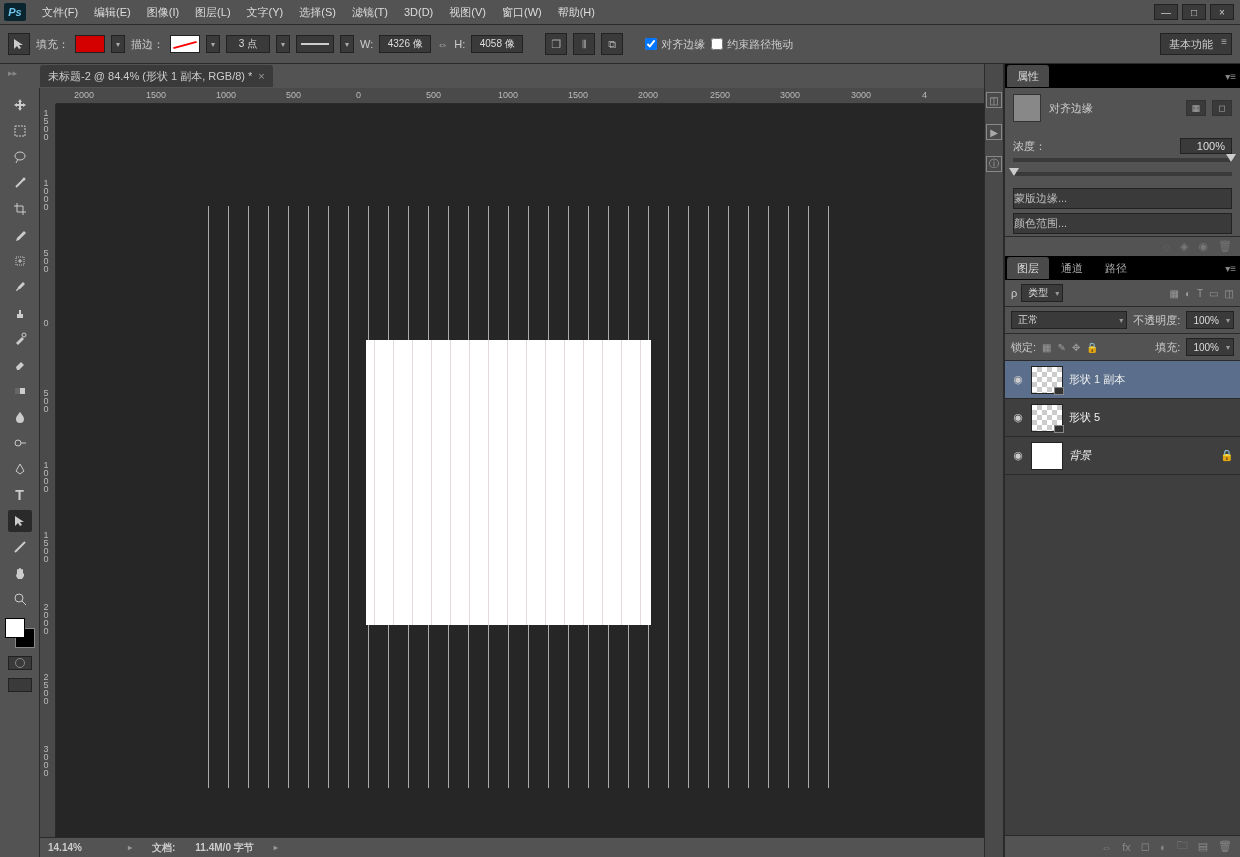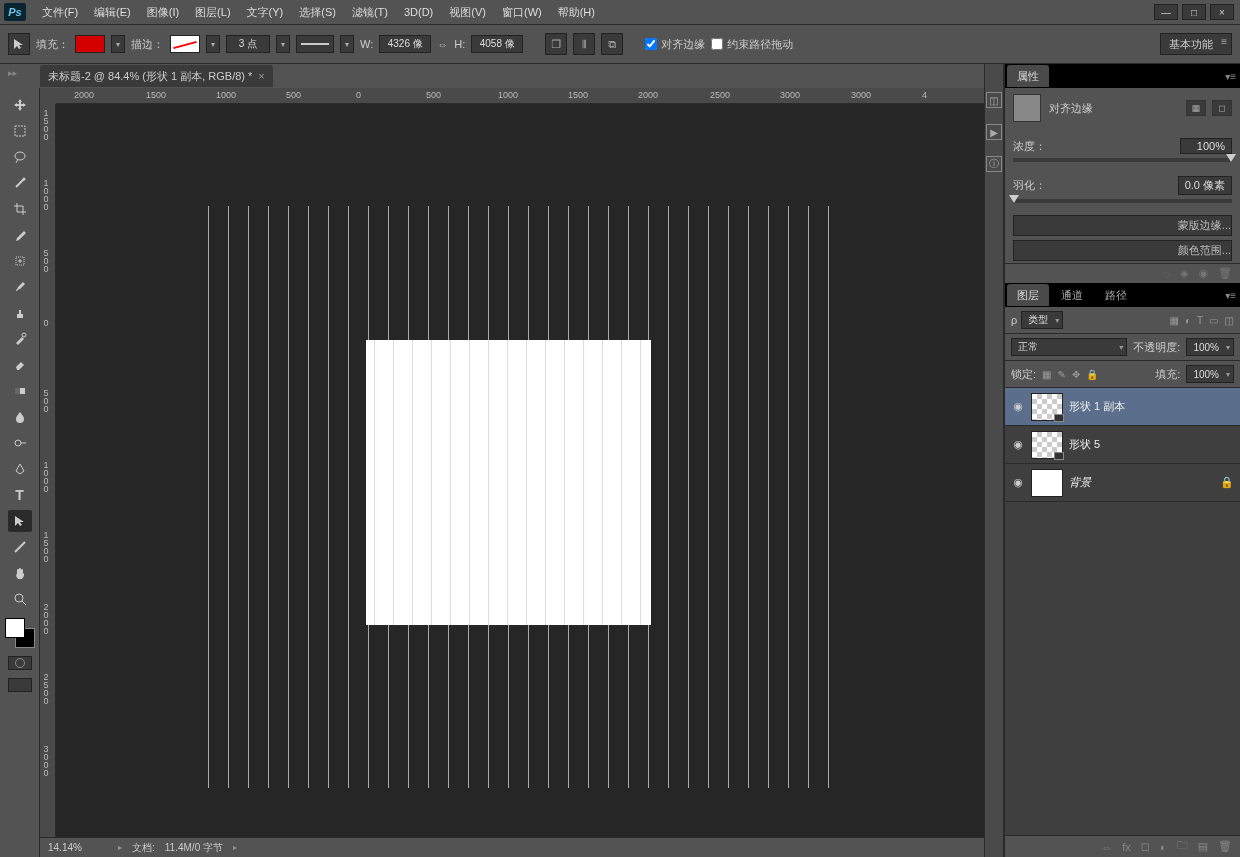--- a/index.html
+++ b/index.html
@@ -52,21 +52,21 @@
 .ruler-v { position:absolute; top:16px; left:0; width:16px; bottom:0; background:#4a4a4a; border-right:1px solid #2a2a2a; }
 .ruler-corner { position:absolute; top:0; left:0; width:16px; height:16px; background:#4a4a4a; }
 .ruler-h .lbl { position:absolute; top:2px; font-size:9px; color:#bbb; }
 .ruler-v .lbl { position:absolute; left:1px; font-size:9px; color:#bbb; writing-mode:vertical-rl; text-orientation:upright; letter-spacing:-2px; line-height:1; }
 .canvas-viewport { position:absolute; top:16px; left:16px; right:0; bottom:0; background:#262626; }
 .stripe-pattern { position:absolute; left:152px; top:102px; width:630px; height:582px; }
 .stripe { position:absolute; top:0; bottom:0; width:1px; background:#aaa;}
 .white-square { position:absolute; left:310px; top:236px; width:285px; height:285px; background:#fff; }
 .overlay-stripe { position:absolute; top:0; bottom:0; width:1px; background:rgba(180,150,150,0.35);}
 
-.status-bar { position:absolute; left:40px; right:256px; bottom:0; height:20px; background:#535353; border-top:1px solid #2a2a2a; display:flex; align-items:center; gap:10px; padding:0 8px; font-size:10px; color:#ccc;}
+.status-bar { position:absolute; left:40px; right:256px; bottom:0; height:20px; background:#535353; border-top:1px solid #2a2a2a; display:flex; align-items:center; gap:20px; padding:0 8px; font-size:10px; color:#ccc;font-weight:bold;}
 .status-bar .zoom { width:60px; }
 .status-bar .dd { font-size:8px; color:#999; }
 
 
 .right-gap { position:absolute; top:64px; right:236px; width:20px; bottom:0; background:#4a4a4a; border-left:1px solid #2a2a2a; border-right:1px solid #2a2a2a; display:flex; flex-direction:column; align-items:center; padding-top:28px; gap:16px;}
 .right-gap .ic { width:16px; height:16px; border:1px solid #888; color:#aaa; font-size:10px; display:flex; align-items:center; justify-content:center;}
 .panel-col { position:absolute; top:64px; right:0; width:236px; bottom:0; background:#535353; border-left:1px solid #2a2a2a; display:flex; flex-direction:column; }
 .panel-header-row { height:24px; background:#000000; display:flex; align-items:center; position:relative; }
 .panel-header-row .tab { padding:0 10px; height:22px; display:flex; align-items:center; font-size:11px; color:#ddd; background:#4a4a4a; border-top-left-radius:3px; border-top-right-radius:3px; margin-left:2px; cursor:pointer; }
 .panel-header-row .tab.inactive { background:transparent; color:#aaa; }
@@ -79,21 +79,21 @@
 .mask-shape-row .btn { width:20px; height:16px; border:1px solid #333; background:#3a3a3a; color:#aaa; font-size:9px; display:flex; align-items:center; justify-content:center;}
 .prop-row { display:flex; align-items:center; padding:4px 8px; gap:6px;}
 .prop-row .lbl { flex:0 0 auto; color:#ccc;}
 .prop-row .val { margin-left:auto; background:#3a3a3a; border:1px solid #222; padding:1px 6px; color:#ddd; min-width:52px; text-align:right;}
 .slider { height:4px; background:#3a3a3a; margin:0 8px 10px 8px; position:relative;}
 .slider .thumb { position:absolute; top:-4px; width:0; height:0; border-left:5px solid transparent; border-right:5px solid transparent; border-top:8px solid #ccc;}
 .slider .thumb.left { left:-4px;}
 .slider .thumb.right { right:-4px;}
 .adj-row { display:flex; align-items:center; padding:3px 8px;}
 .adj-row .lbl { color:#999;}
-.adj-btn { background:#3a3a3a; border:1px solid #222; color:#bbb; padding:2px 0; margin:2px 8px; text-align:right; cursor:pointer;}
+.adj-btn { background:#3a3a3a; border:1px solid #222; color:#bbb; padding:2px 0; margin:2px 8px; text-align:left; cursor:pointer;}
 .panel-foot { height:20px; border-top:1px solid #2a2a2a; display:flex; justify-content:flex-end; align-items:center; gap:10px; padding:0 8px; color:#777;}
 .panel-foot .ic { font-size:11px;}
 
 .layers-body { flex:1 1 auto; display:flex; flex-direction:column; min-height:0;}
 .layers-toolbar { display:flex; align-items:center; gap:4px; padding:4px 6px; border-bottom:1px solid #2a2a2a;}
 .dd-sm { background:#3a3a3a; border:1px solid #222; height:18px; padding:0 14px 0 6px; position:relative; font-size:10px; color:#ddd; display:flex; align-items:center;}
 .dd-sm:after { content:"▾"; position:absolute; right:3px; font-size:8px; color:#999;}
 .filter-icons { margin-left:auto; display:flex; gap:6px; color:#999; font-size:10px;}
 .blend-row { display:flex; align-items:center; gap:6px; padding:4px 6px; border-bottom:1px solid #2a2a2a;}
 .lock-row { display:flex; align-items:center; gap:6px; padding:4px 6px; border-bottom:1px solid #2a2a2a; color:#ccc;}
@@ -414,24 +414,20 @@
       <div class="btn">◻</div>
     </div>
   </div>
   <div class="prop-row">
     <span class="lbl">浓度：</span>
     <span class="val">100%</span>
   </div>
   <div class="slider">
       <div class="thumb right"></div>
     </div>
-  <div class="prop-row">
-    <span class="lbl">羽化：</span>
-    <span class="val">0.0 像素</span>
-  </div>
   <div class="slider">
       <div class="thumb left"></div>
     </div>
   <div class="adj-btn">蒙版边缘...</div>
   <div class="adj-btn">颜色范围...</div>
   <div class="panel-foot">
     <span class="ic">◌</span>
     <span class="ic">◈</span>
     <span class="ic">◉</span>
     <span class="ic">🗑</span>

